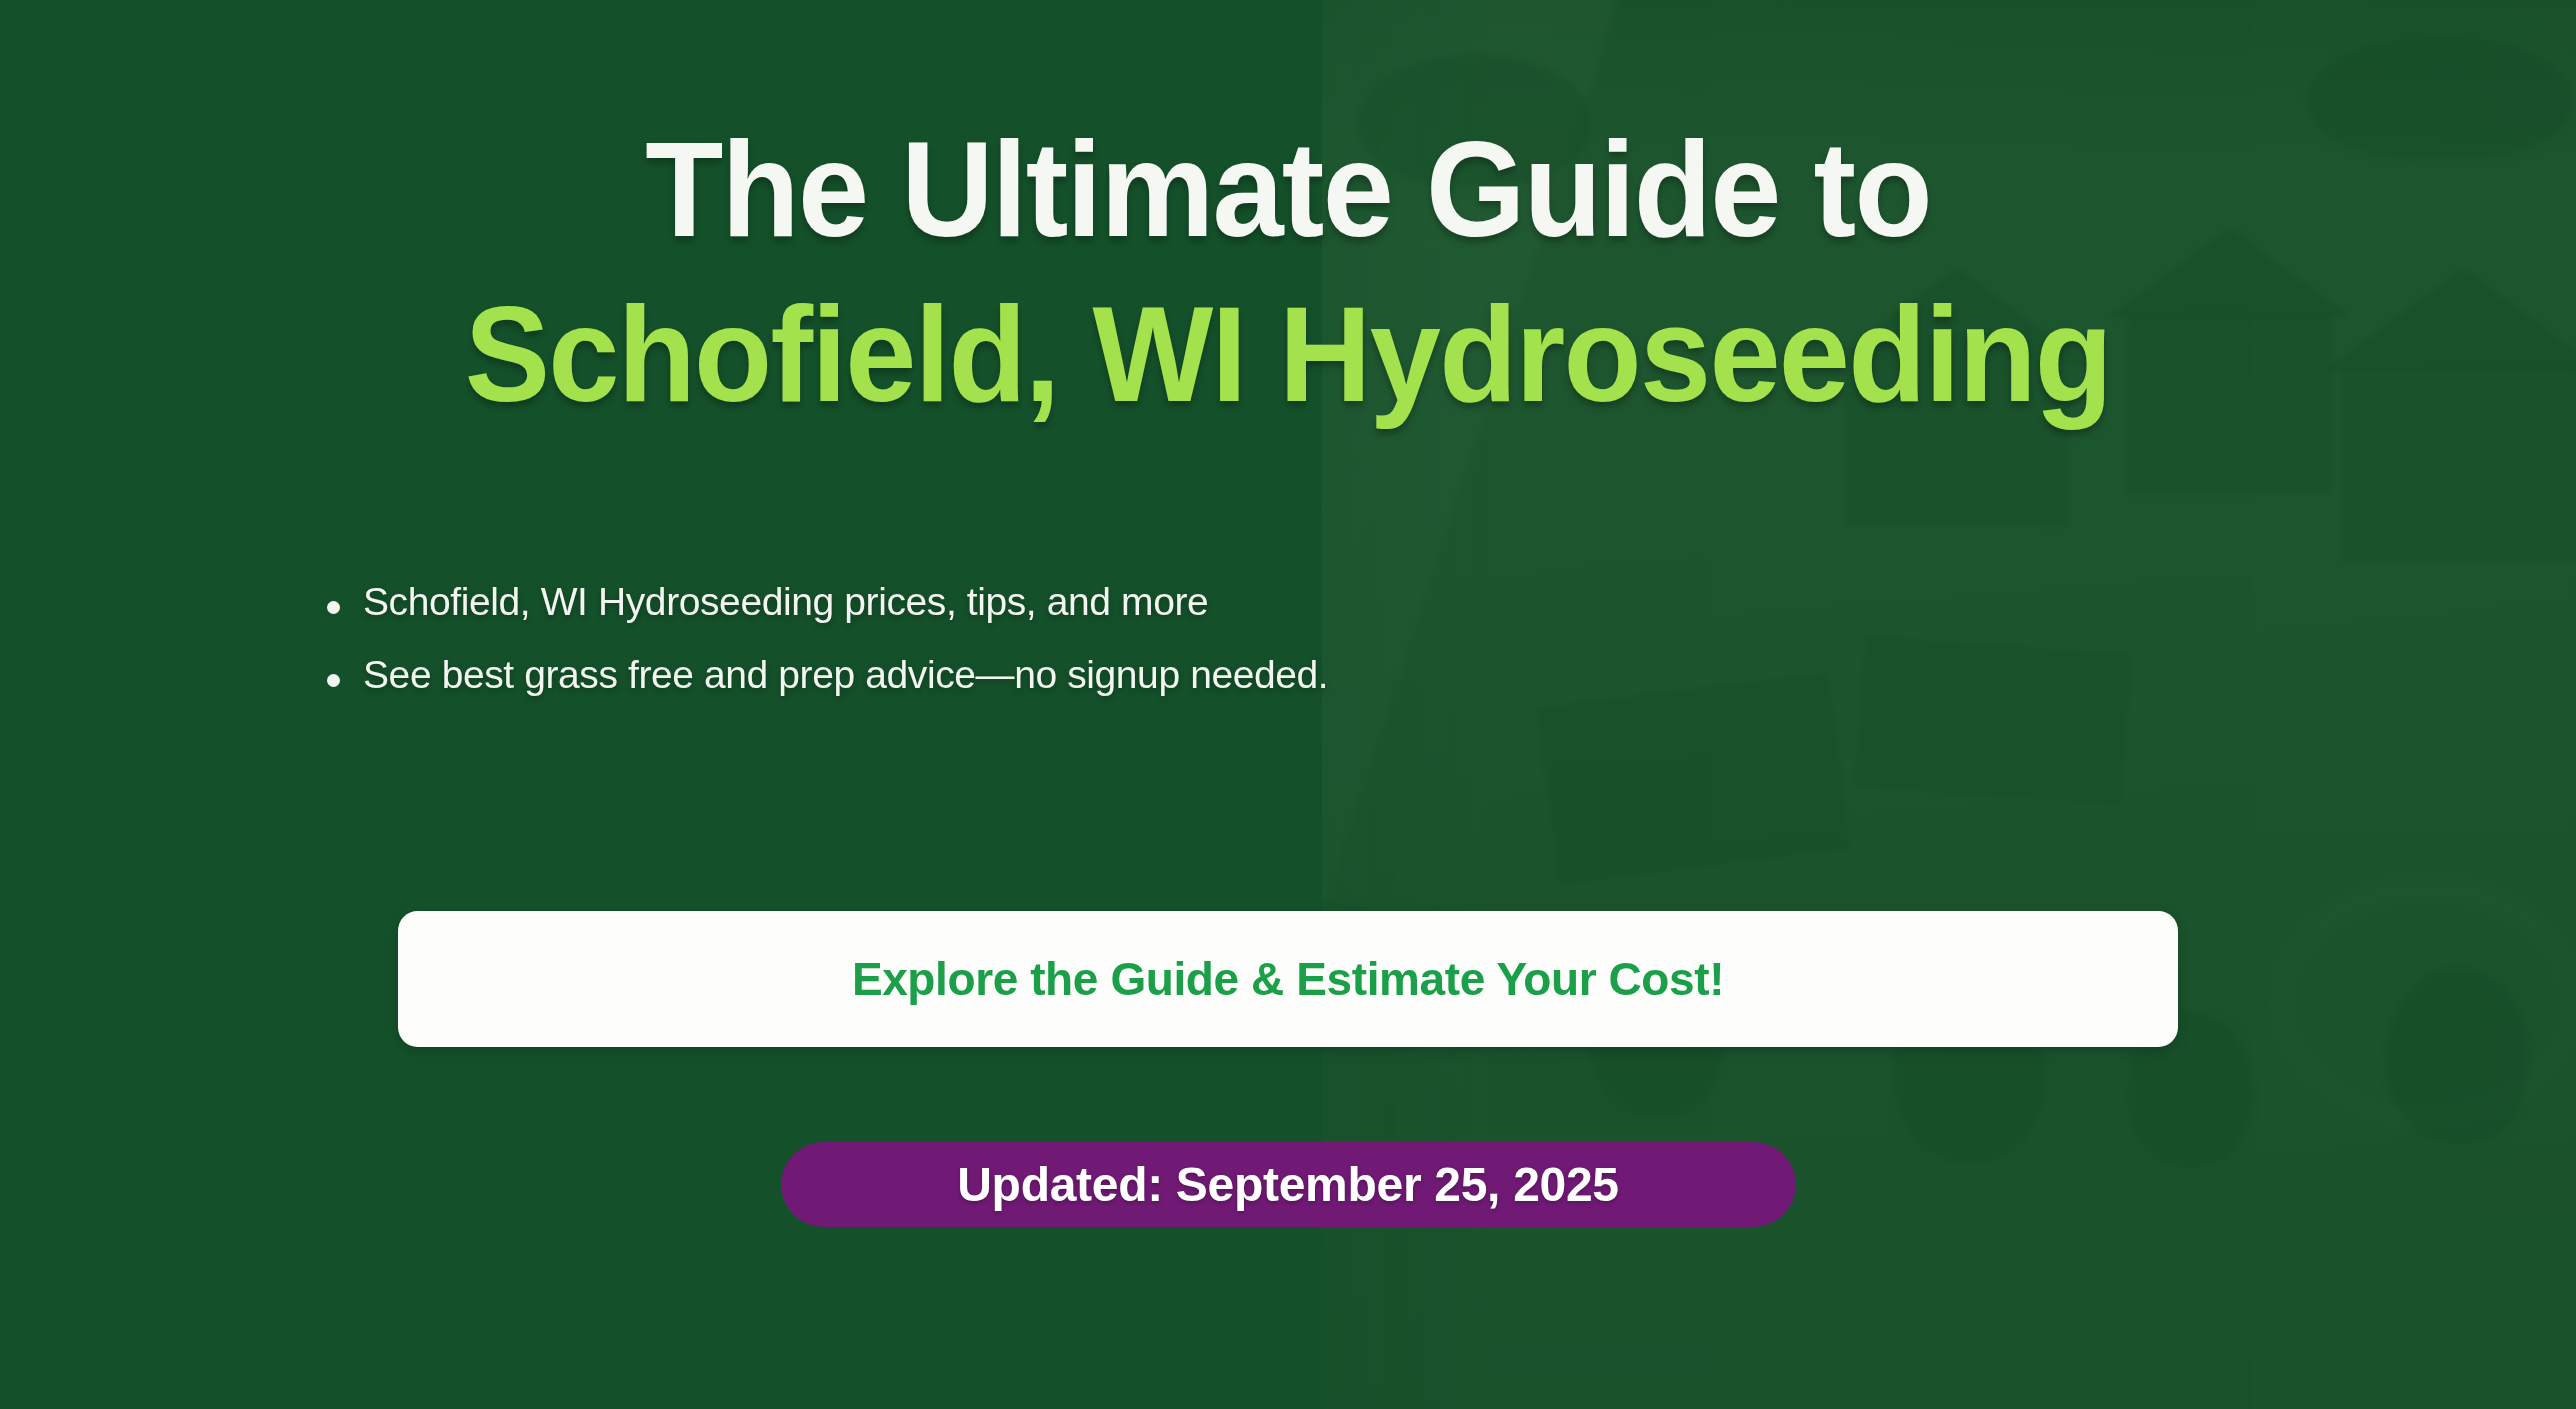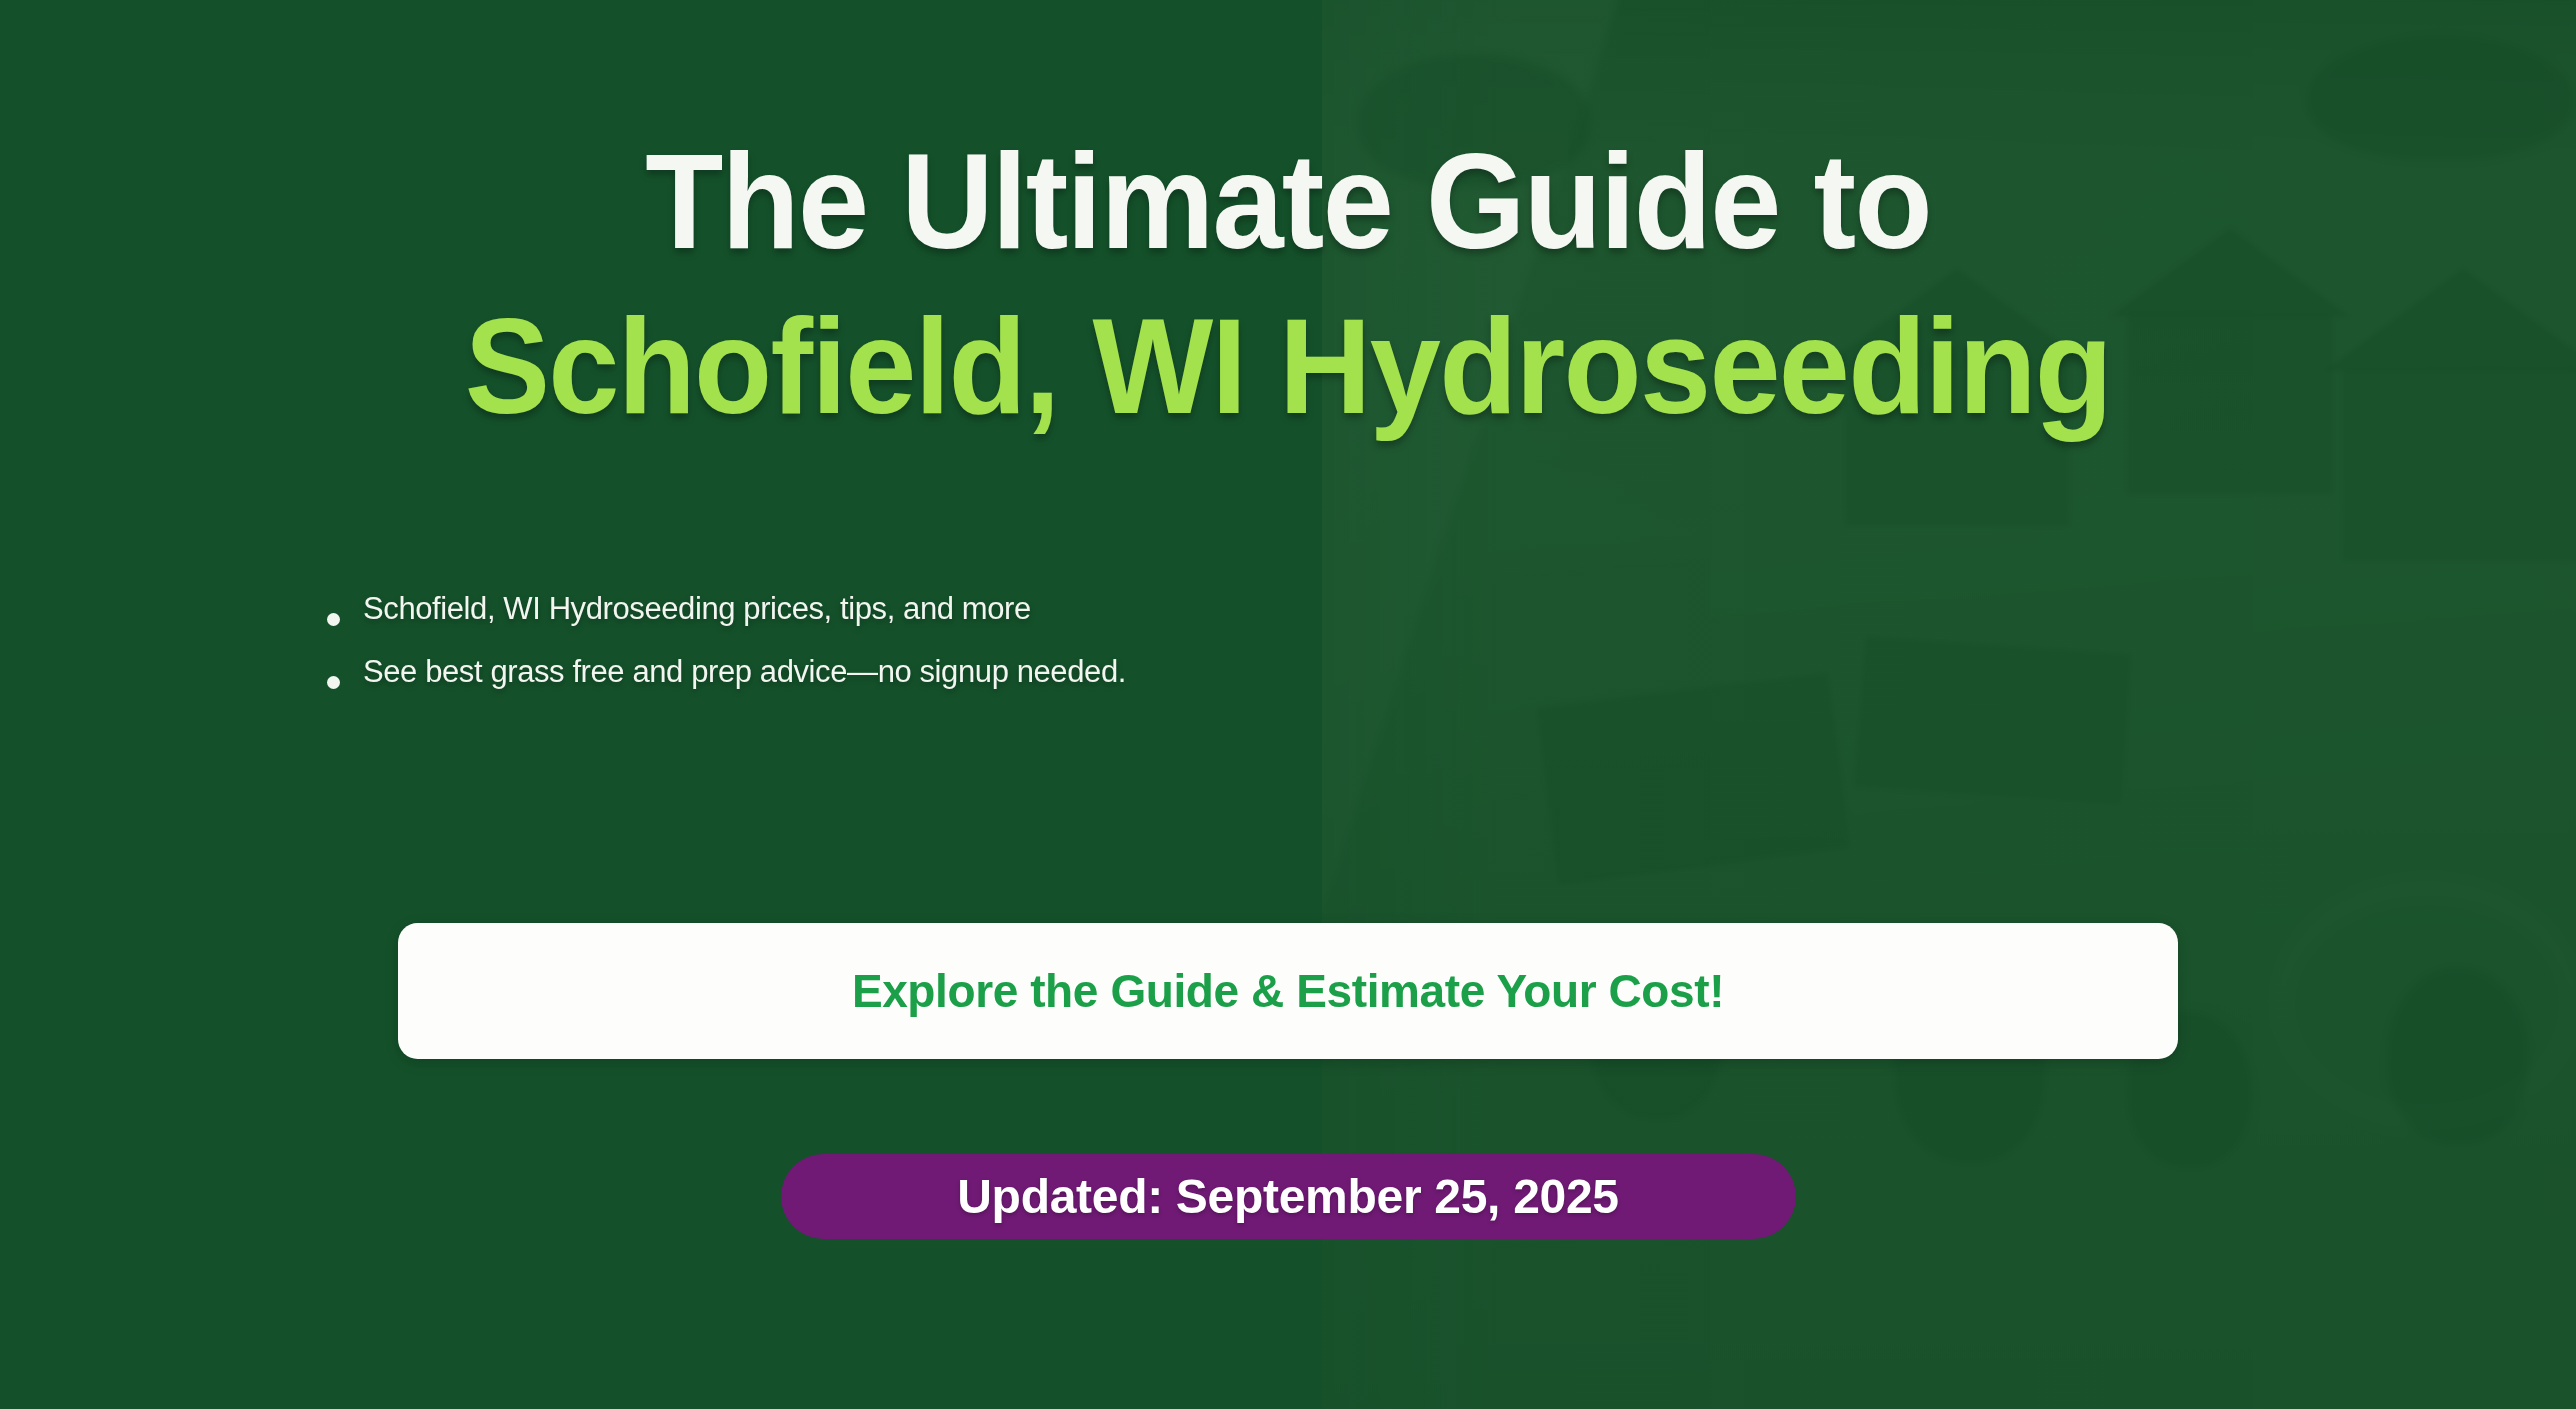--- a/index.html
+++ b/index.html
@@ -85,21 +85,20 @@
     position: absolute;
     inset: 0;
     background: linear-gradient(90deg, rgba(20,81,42,0.55) 0%, rgba(20,81,42,0.30) 14%, rgba(20,81,42,0.26) 100%);
   }
 
   
   .content {
     position: absolute;
     inset: 0;
     text-align: center;
-    margin-top: 12px;
   }
 
   .headline {
     margin: 0;
     padding: 0;
     font-weight: 700;
     font-size: 136px;
     line-height: 1.21;
     letter-spacing: -1.8px;
     transform: scaleX(0.94);
@@ -129,21 +128,21 @@
     width: 1986px;
     margin-left: 309px;
   }
   .bullet-item {
     position: relative;
     display: flex;
     align-items: flex-start;
     padding-left: 54px;
     margin-bottom: 25px;
     color: #f2f5f0;
-    font-size: 31px;
+    font-size: 39px;
     font-weight: 400;
     line-height: 1.22;
     letter-spacing: -0.4px;
     text-shadow: 0 2.7px 6.3px rgba(0,0,0,0.30);
     white-space: nowrap;
   }
   .bullet-dot {
     position: absolute;
     left: 18px;
     top: 23px;

